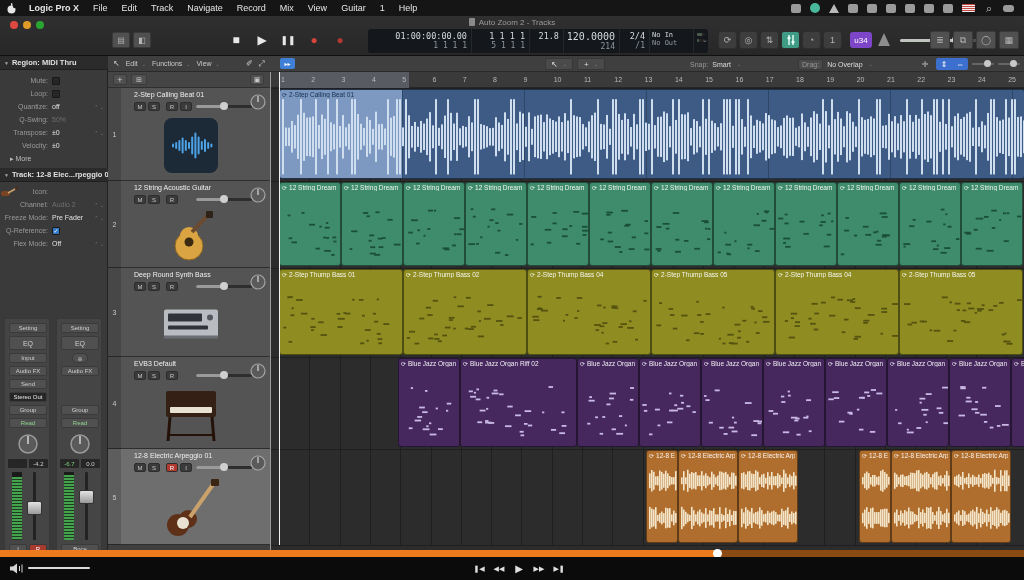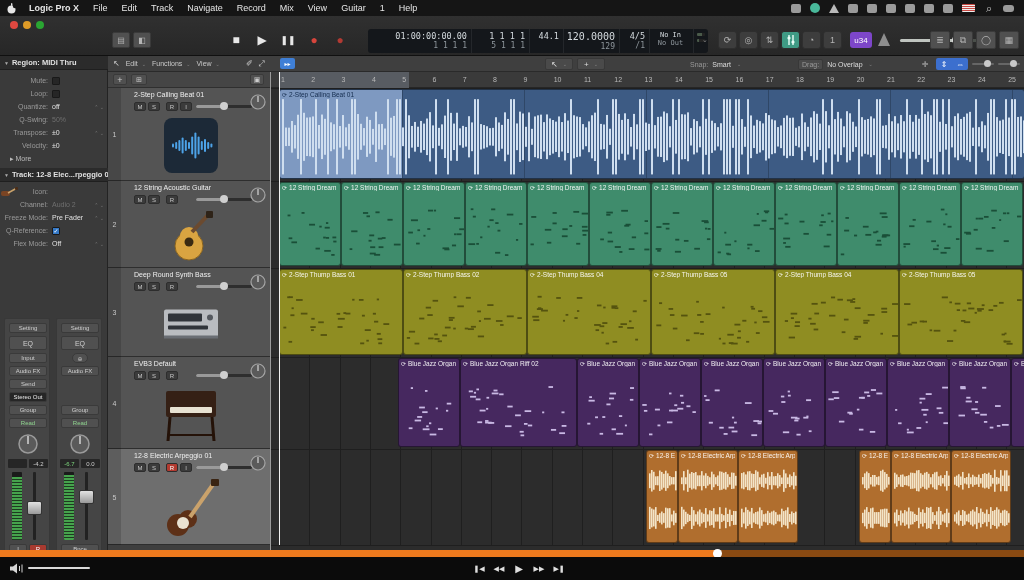--- a/index.html
+++ b/index.html
@@ -55,50 +55,53 @@
       <div style="width: 11px; height: 7px; display: flex; align-items: center; justify-content: center; background: rgb(154, 154, 154); border-radius: 3px;"></div>
     </div>
   </div>
 
 <div id="titlebar">
   <div class="abs" style="left:10px;top:5px;display:flex;gap:5px">
     <div style="width:8px;height:8px;border-radius:50%;background:#df4840"></div>
     <div style="width:8px;height:8px;border-radius:50%;background:#de9b27"></div>
     <div style="width:8px;height:8px;border-radius:50%;background:#2aa532"></div>
   </div>
+  <div class="abs" style="left:0;top:2px;width:1024px;text-align:center;font-size:8px;color:#9b9b9b">
+    <span style="display:inline-block;width:6px;height:8px;background:#8a8a8a;border-radius:1px;vertical-align:-1px;margin-right:4px"></span><span>Auto Zoom 2 - Tracks</span>
+  </div>
   <div id="transport" class="abs" style="left:0;top:12px;width:1024px;height:28px">
       <div class="tinybtn" style="position: absolute; left: 112px; top: 4px; width: 18px; height: 16px; font-size: 8px; color: rgb(181, 181, 181); display: flex; align-items: center; justify-content: center;">▤</div>
       <div class="tinybtn" style="position: absolute; left: 133px; top: 4px; width: 18px; height: 16px; font-size: 8px; color: rgb(181, 181, 181); display: flex; align-items: center; justify-content: center;">◧</div>
       <div style="position: absolute; left: 224px; top: 2px; width: 24px; height: 20px; display: flex; align-items: center; justify-content: center; font-size: 12px; color: rgb(232, 232, 232);">■</div>
       <div style="position: absolute; left: 250px; top: 2px; width: 24px; height: 20px; display: flex; align-items: center; justify-content: center; font-size: 12px; color: rgb(232, 232, 232);">▶</div>
       <div style="position: absolute; left: 276px; top: 2px; width: 24px; height: 20px; display: flex; align-items: center; justify-content: center; font-size: 9px; color: rgb(232, 232, 232);">❚❚</div>
       <div style="position: absolute; left: 302px; top: 2px; width: 24px; height: 20px; display: flex; align-items: center; justify-content: center; font-size: 12px; color: rgb(214, 69, 60);">●</div>
       <div style="position: absolute; left: 328px; top: 2px; width: 24px; height: 20px; display: flex; align-items: center; justify-content: center; font-size: 12px; color: rgb(178, 58, 51);">●</div>
       <div style="position: absolute; left: 368px; top: 1px; width: 340px; height: 24px; background: rgb(20, 23, 27); border-radius: 3px; display: flex; align-items: stretch; overflow: hidden;">
         <div style="width: 104px; border-right: 1px solid rgba(255, 255, 255, 0.07); padding: 2px 4px 18px 2px; text-align: right;">
           <div class="lcdtxt" style="font-size: 8.5px; color: rgb(212, 218, 222); white-space: nowrap;">01:00:00:00.00</div>
           <div class="lcdtxt" style="font-size: 8px; color: rgb(143, 151, 157); white-space: nowrap;">1 1 1 1</div>
         </div>
         <div style="width: 58px; border-right: 1px solid rgba(255, 255, 255, 0.07); padding: 2px 4px 1px 2px; text-align: right;">
           <div class="lcdtxt" style="font-size: 8.5px; color: rgb(212, 218, 222); white-space: nowrap;">1 1 1 1</div>
           <div class="lcdtxt" style="font-size: 8px; color: rgb(143, 151, 157); white-space: nowrap;">5 1 1 1</div>
         </div>
         <div style="width: 34px; border-right: 1px solid rgba(255, 255, 255, 0.07); padding: 2px 4px 1px 2px; text-align: right;">
-          <div class="lcdtxt" style="font-size: 8.5px; color: rgb(212, 218, 222); white-space: nowrap;">44.1</div>
+          <div class="lcdtxt" style="font-size: 8.5px; color: rgb(212, 218, 222); white-space: nowrap;">21.8</div>
           <div class="lcdtxt" style="font-size: 8px; color: rgb(143, 151, 157); white-space: nowrap;"></div>
         </div>
         <div style="width: 56px; border-right: 1px solid rgba(255, 255, 255, 0.07); padding: 2px 4px 1px 2px; text-align: right;">
           <div class="lcdtxt" style="font-size: 10px; color: rgb(212, 218, 222); white-space: nowrap;">120.0000</div>
-          <div class="lcdtxt" style="font-size: 8px; color: rgb(143, 151, 157); white-space: nowrap;">129</div>
+          <div class="lcdtxt" style="font-size: 8px; color: rgb(143, 151, 157); white-space: nowrap;">214</div>
         </div>
         <div style="width: 30px; border-right: 1px solid rgba(255, 255, 255, 0.07); padding: 2px 4px 1px 2px; text-align: right;">
-          <div class="lcdtxt" style="font-size: 8.5px; color: rgb(212, 218, 222); white-space: nowrap;">4/5</div>
+          <div class="lcdtxt" style="font-size: 8.5px; color: rgb(212, 218, 222); white-space: nowrap;">2/4</div>
           <div class="lcdtxt" style="font-size: 8px; color: rgb(143, 151, 157); white-space: nowrap;">/1</div>
         </div>
-        <div style="width: 44px; border-right: 1px solid rgba(255, 255, 255, 0.07); padding: 2px 4px 1px 2px; text-align: center;">
+        <div style="width: 44px; border-right: 1px solid rgba(255, 255, 255, 0.07); padding: 2px 4px 1px 2px; text-align: left;">
           <div class="lcdtxt" style="font-size: 7px; color: rgb(212, 218, 222); white-space: nowrap;">No In</div>
           <div class="lcdtxt" style="font-size: 7px; color: rgb(143, 151, 157); white-space: nowrap;">No Out</div>
         </div>
         <div style="flex: 1 1 0%; padding: 4px 3px; display: flex; flex-direction: column; gap: 3px;">
           <div style="height: 3px; background: linear-gradient(90deg, rgb(74, 90, 74) 60%, rgb(34, 34, 34) 60%); border-radius: 1px;"></div>
           <div style="height: 3px; background: linear-gradient(90deg, rgb(74, 90, 74) 30%, rgb(34, 34, 34) 30%); border-radius: 1px;"></div>
         </div>
       </div>
       <div style="position: absolute; left: 702px; top: 8px; width: 8px; height: 10px; font-size: 7px; color: rgb(136, 136, 136);">⌄</div>
       <div style="position: absolute; left: 718px; top: 3px; width: 19px; height: 18px; display: flex; align-items: center; justify-content: center; font-size: 9px; color: rgb(181, 181, 181); background: rgb(61, 61, 61); border: 1px solid rgb(46, 46, 46); border-radius: 3px;">⟳</div>

